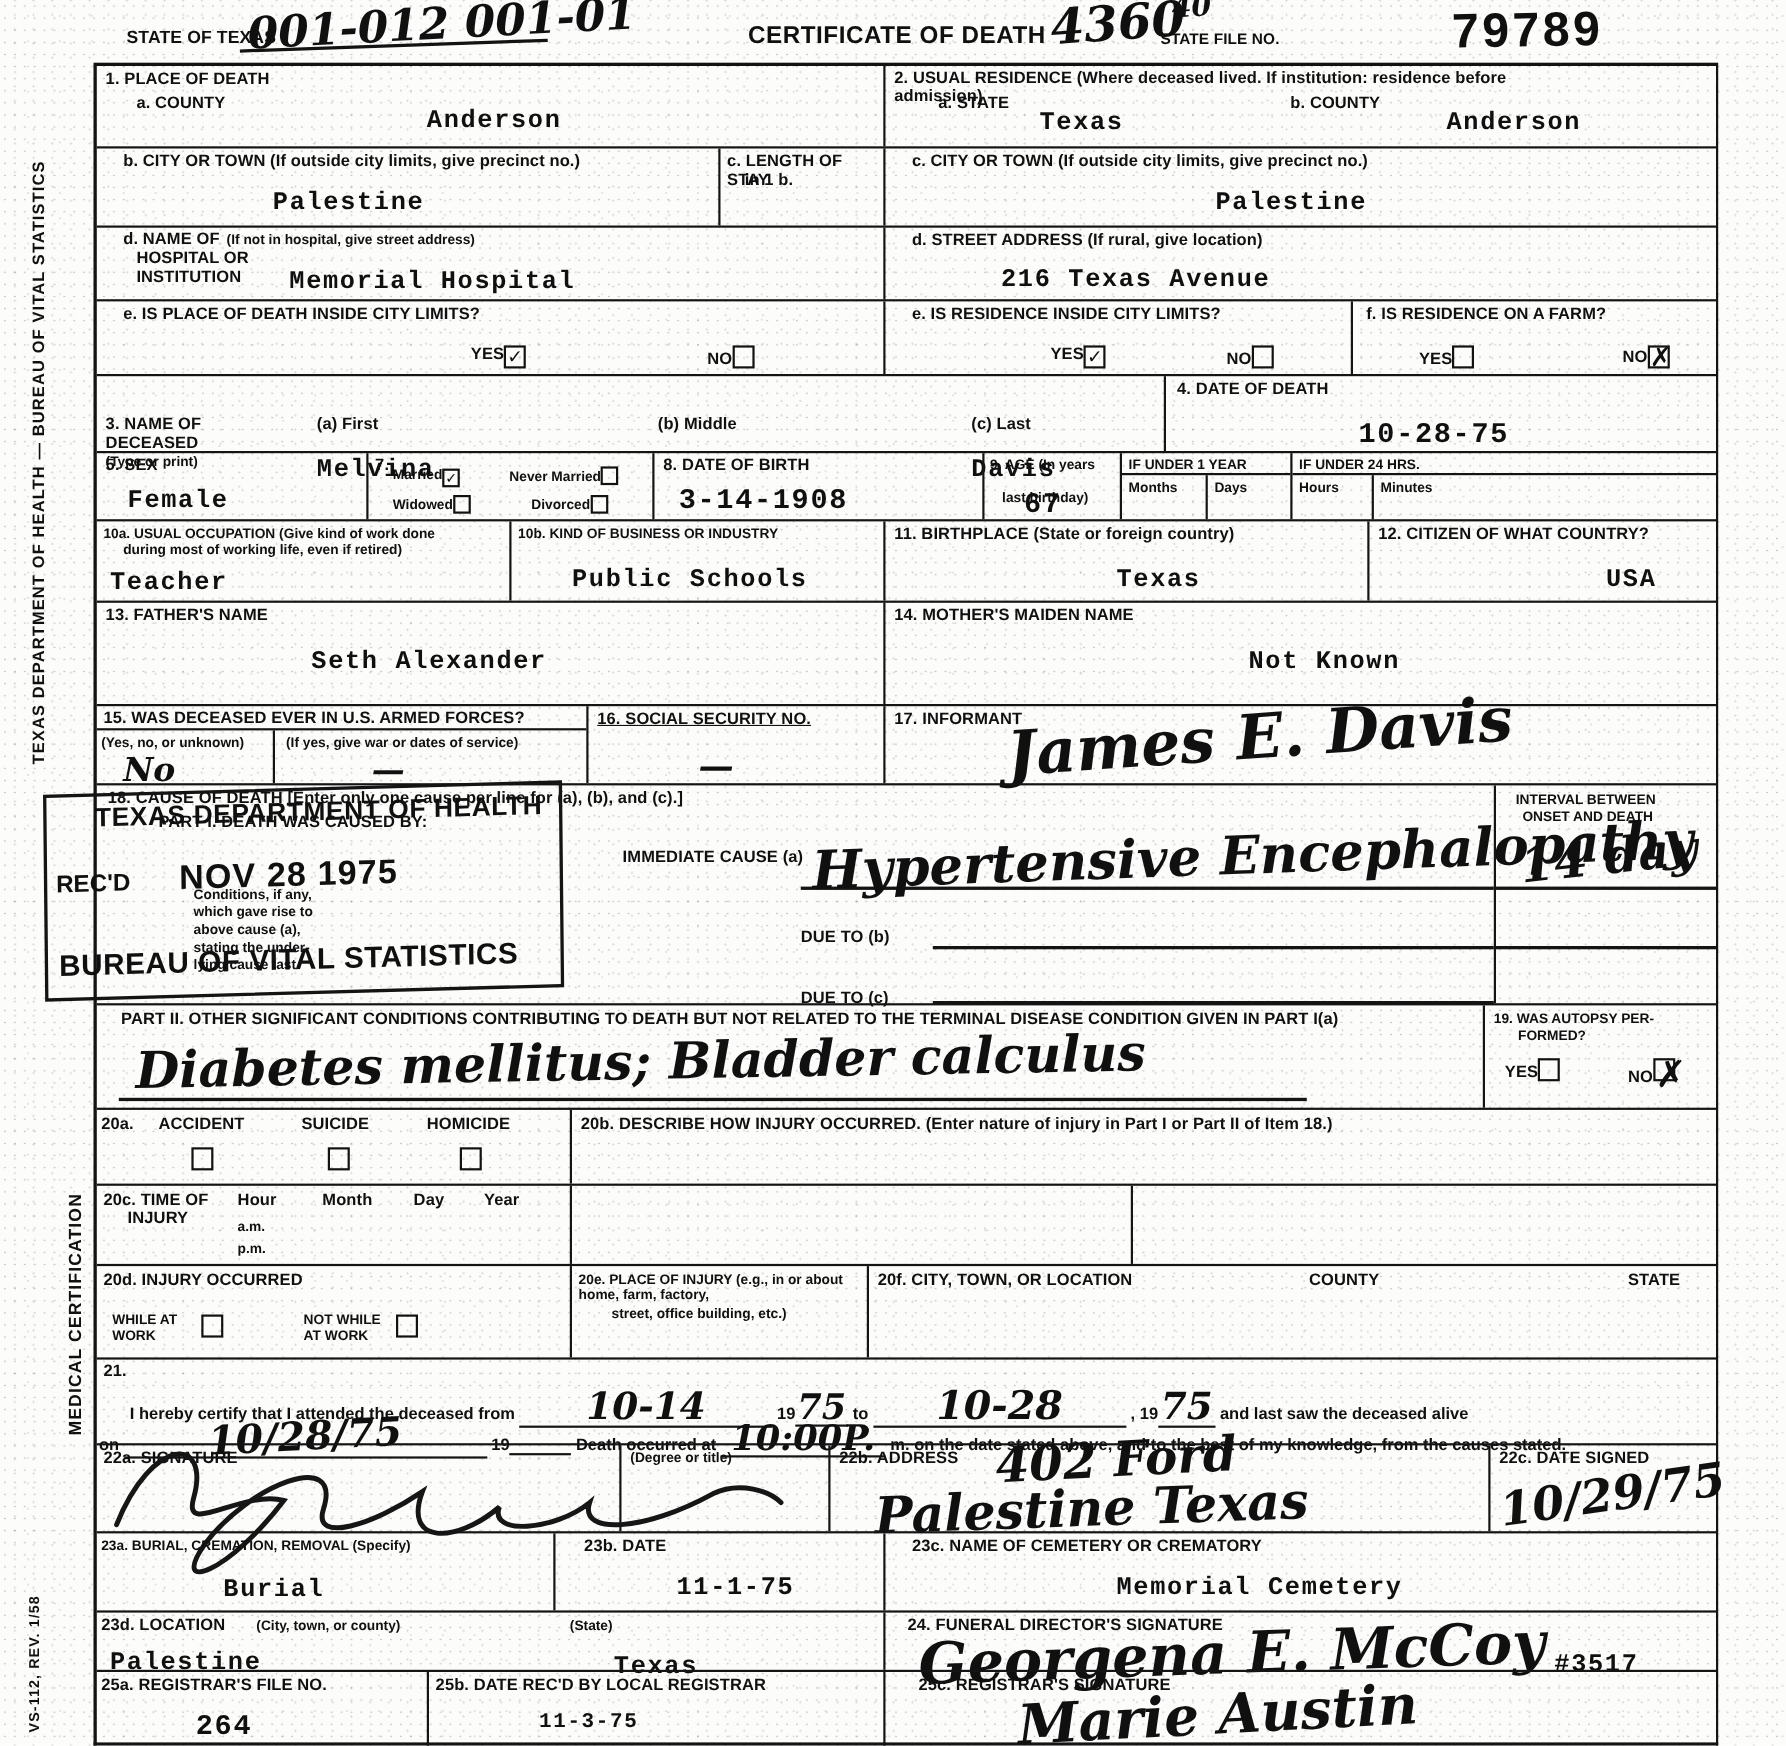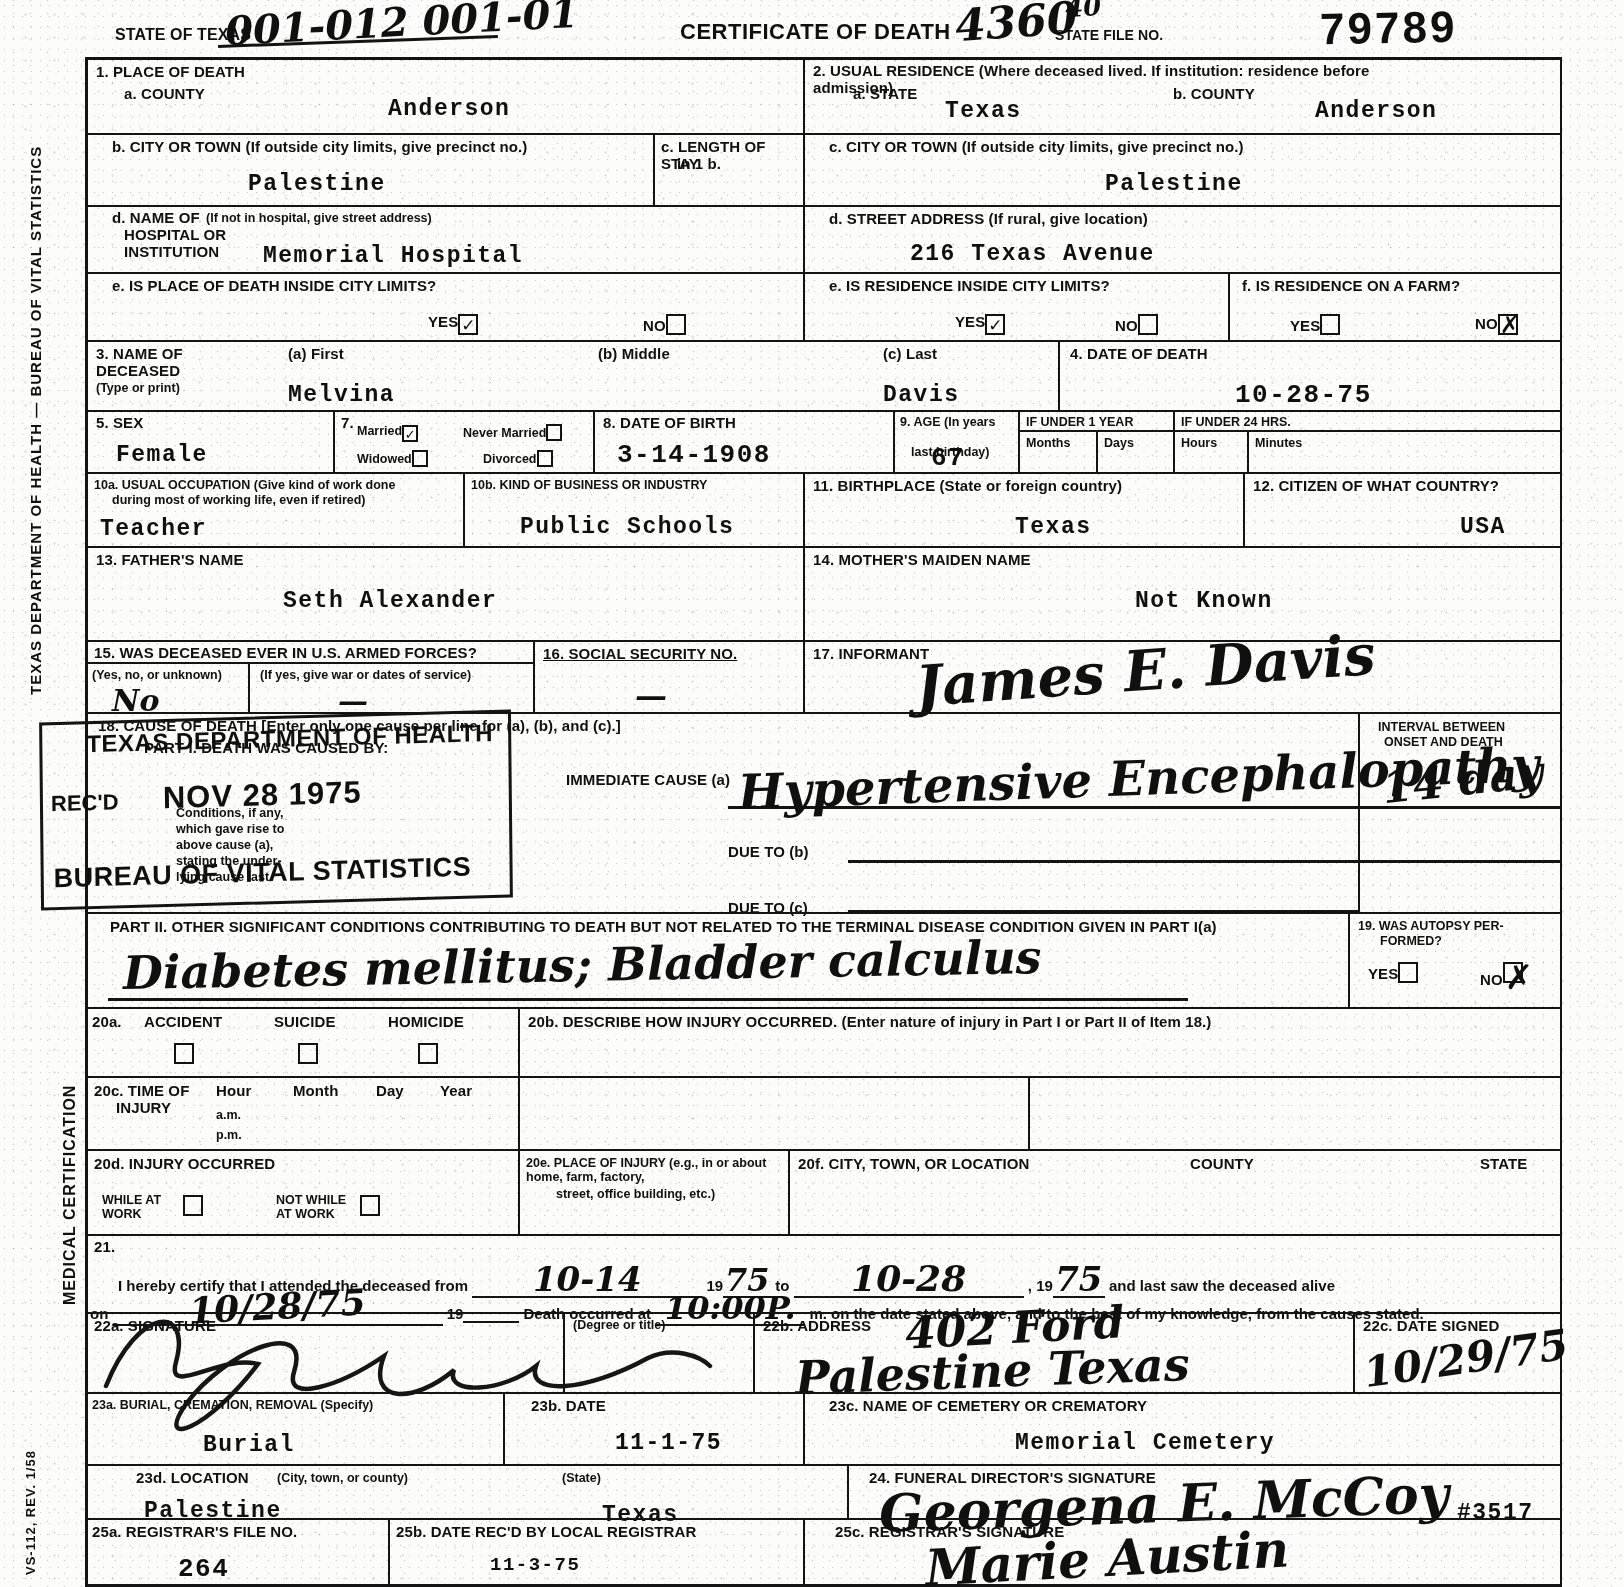--- a/index.html
+++ b/index.html
@@ -132,21 +132,21 @@
         <div class="abs lbl" style="left:310px; top:40px;"><span>NO</span><span class="cb"></span></div>
       </div>
       <div class="cell" style="flex:1;">
         <div class="abs lbl" style="left:12px; top:4px;">f. IS RESIDENCE ON A FARM?</div>
         <div class="abs lbl" style="left:60px; top:40px;"><span>YES</span><span class="cb"></span></div>
         <div class="abs lbl" style="left:245px; top:40px;"><span>NO</span><span class="cb" style="font-size:24px;">✗</span></div>
       </div>
     </div>
 
     <div class="row" style="height:70px;">
-      <div class="cell" style="flex:0 0 970px;">
+      <div class="cell" style="flex:0 0 970px;margin-top:32px;">
         <div class="abs lbl" style="left:8px; top:4px;">3. NAME OF</div>
         <div class="abs lbl" style="left:8px; top:21px;">DECEASED</div>
         <div class="abs lbl-sm" style="left:8px; top:39px;">(Type or print)</div>
         <div class="abs lbl" style="left:200px; top:4px;">(a) First</div>
         <div class="abs typed" style="left:200px; top:42px;">Melvina</div>
         <div class="abs lbl" style="left:510px; top:4px;">(b) Middle</div>
         <div class="abs lbl" style="left:795px; top:4px;">(c) Last</div>
         <div class="abs typed" style="left:795px; top:42px;">Davis</div>
       </div>
       <div class="cell" style="flex:1;">
@@ -393,21 +393,21 @@
       <div class="cell" style="flex:0 0 300px;">
         <div class="abs lbl" style="left:26px; top:4px;">23b. DATE</div>
         <div class="abs typed" style="left:110px; top:38px;">11-1-75</div>
       </div>
       <div class="cell" style="flex:1;">
         <div class="abs lbl" style="left:24px; top:4px;">23c. NAME OF CEMETERY OR CREMATORY</div>
         <div class="abs typed" style="left:210px; top:38px;">Memorial Cemetery</div>
       </div>
     </div>
 
-    <div class="row" style="height:54px;padding-left:44px;">
+    <div class="row" style="height:54px;">
       <div class="cell" style="flex:0 0 715px;">
         <div class="abs lbl" style="left:4px; top:4px;">23d. LOCATION</div>
         <div class="abs lbl-sm" style="left:145px; top:5px;">(City, town, or county)</div>
         <div class="abs typed" style="left:12px; top:34px;">Palestine</div>
         <div class="abs lbl-sm" style="left:430px; top:5px;">(State)</div>
         <div class="abs typed" style="left:470px; top:38px;">Texas</div>
       </div>
       <div class="cell" style="flex:1;">
         <div class="abs lbl" style="left:20px; top:4px;">24. FUNERAL DIRECTOR'S SIGNATURE</div>
         <div class="abs script" style="left:30px; top:12px; font-size:52px; transform:rotate(-2deg);">Georgena E. McCoy</div>

